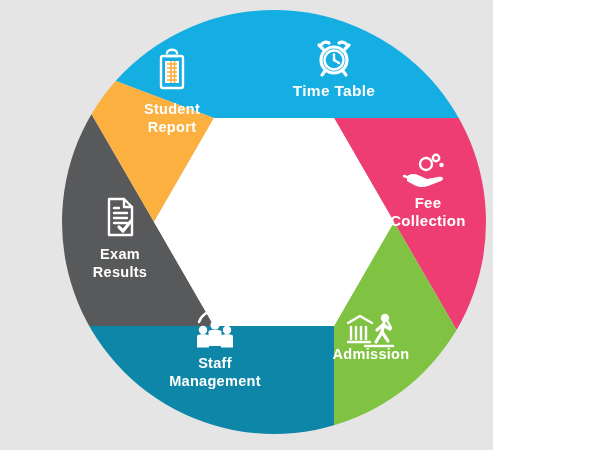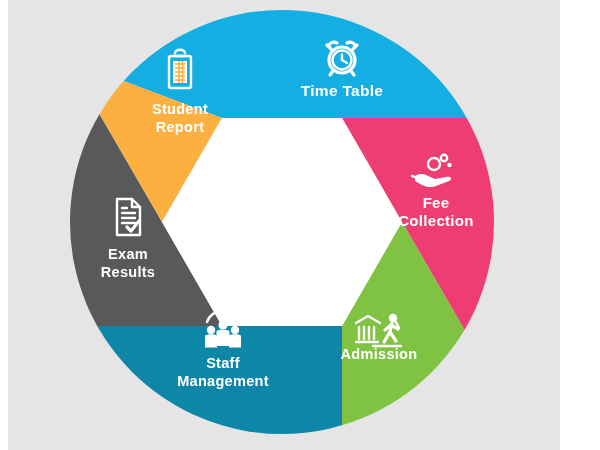--- a/index.html
+++ b/index.html
@@ -7,24 +7,23 @@
     padding: 0;
   }
   body {
     width: 600px;
     height: 450px;
     overflow: hidden;
     font-family: "Liberation Sans", sans-serif;
   }
   #stage {
     position: relative;
-    width: 552px;
+    width: 493px;
     height: 450px;
     background: #e5e5e5;
-    margin-left: 8px;
   }
   #wheel-svg {
     position: absolute;
     left: 0;
     top: 0;
     width: 600px;
     height: 450px;
     display: block;
   }
   .blade-label {

